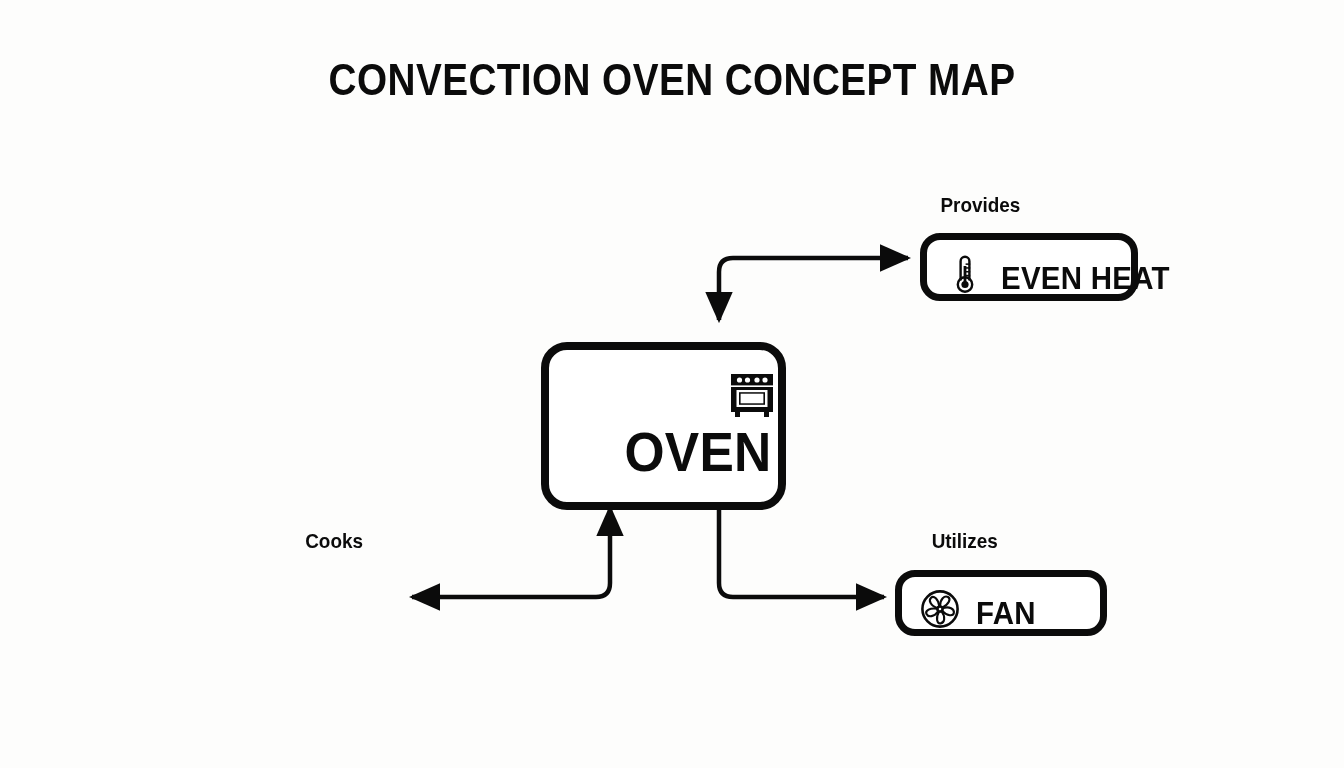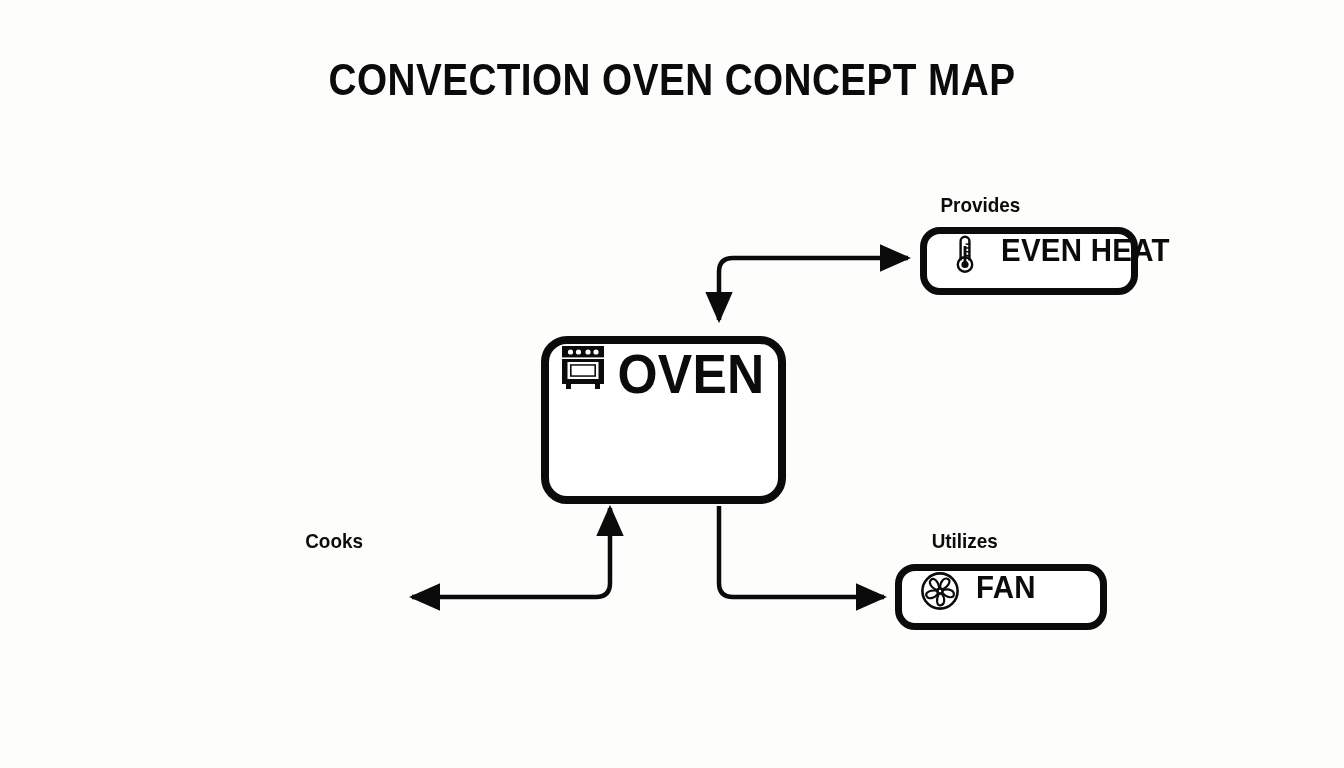--- a/index.html
+++ b/index.html
@@ -48,41 +48,42 @@
     pointer-events: none;
   }
 
   
   .node {
     position: absolute;
     box-sizing: border-box;
     background: #ffffff;
     border: 7px solid #0b0b0b;
     display: flex;
-    align-items: flex-start;
-    justify-content: center;
+    align-items: flex-end;
+    justify-content: center;
+    margin-top: 6px;
   }
 
   .node-label {
     font-family: "Liberation Sans Narrow", "Liberation Sans", sans-serif;
     font-weight: 700;
     color: #0b0b0b;
     white-space: nowrap;
     letter-spacing: 0.3px;
   }
 
   
   #node-oven {
     left: 541px;
     top: 336px;
     width: 245px;
     height: 168px;
     border-width: 8px;
     border-radius: 26px;
-    flex-direction: row;
+    flex-direction: column;
     justify-content: center;
     gap: 2px;
   }
   #node-oven .node-label {
     font-size: 56px;
     line-height: 1;
     transform: scaleX(0.92);
     margin-top: 2px;
   }
   #node-oven .icon-wrap {

